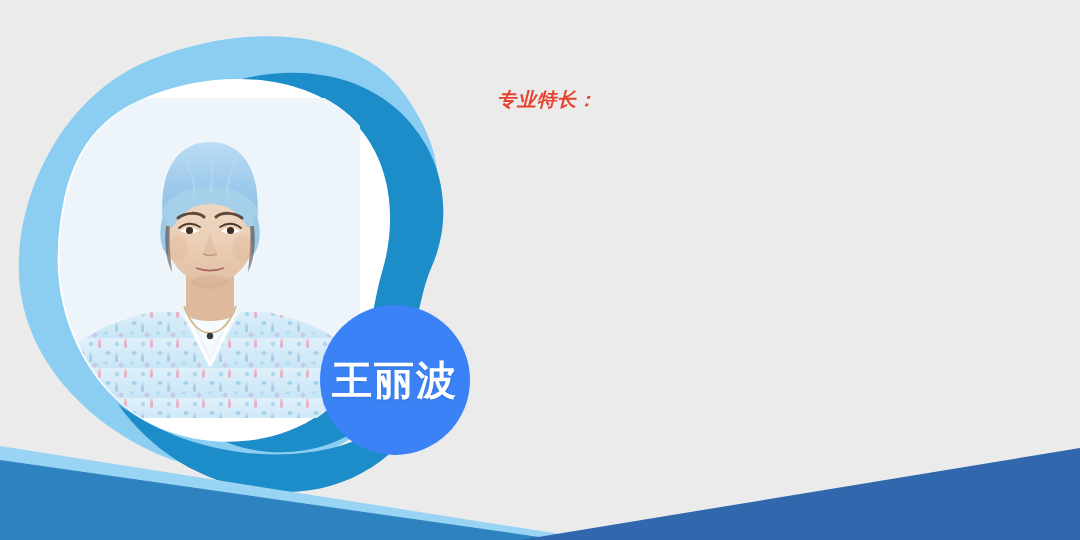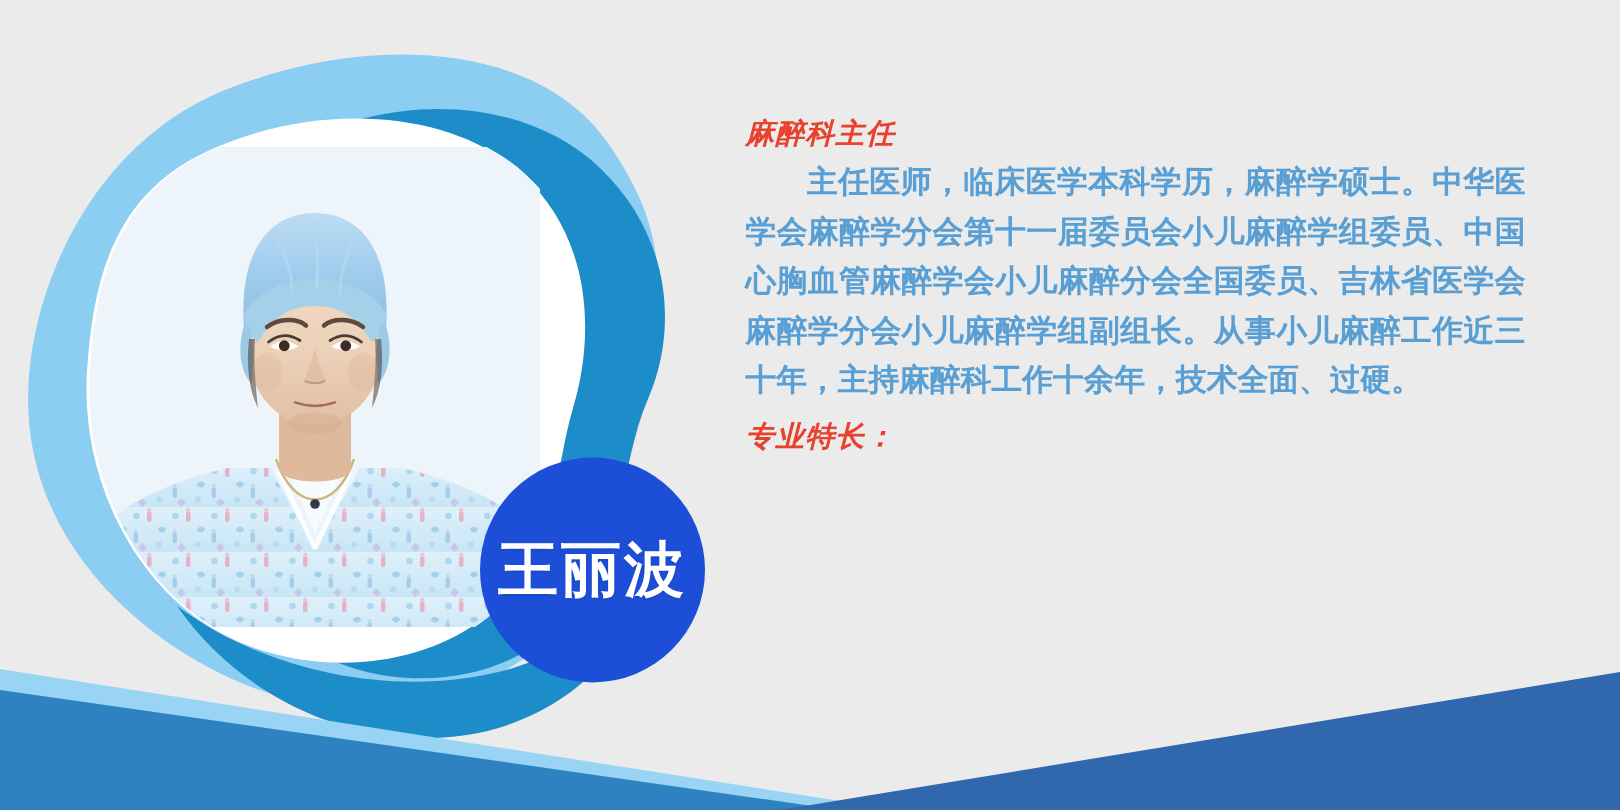--- a/index.html
+++ b/index.html
@@ -45,21 +45,21 @@
   }
 
   
   #name-badge {
     position: absolute;
     left: 320px;
     top: 305px;
     width: 150px;
     height: 150px;
     border-radius: 50%;
-    background: #1d4ed8;
+    background: #3b82f6;
     display: flex;
     align-items: center;
     justify-content: center;
     z-index: 6;
     text-align: center;
   }
   #name-badge .badge-text {
     color: #ffffff;
     font-size: 40px;
     font-weight: bold;
@@ -268,24 +268,20 @@
       </svg>
     </div>
 
     <div id="name-badge">
       <span class="badge-text">王丽波</span>
     </div>
   </div>
 
   <div id="text-column">
 
-    <div>
-      <h2 class="section-heading">麻醉科主任</h2>
-      <p class="section-body">主任医师，临床医学本科学历，麻醉学硕士。中华医学会麻醉学分会第十一届委员会小儿麻醉学组委员、中国心胸血管麻醉学会小儿麻醉分会全国委员、吉林省医学会麻醉学分会小儿麻醉学组副组长。从事小儿麻醉工作近三十年，主持麻醉科工作十余年，技术全面、过硬。</p>
-    </div>
 
     <div id="section-specialty">
       <h2 class="section-heading">专业特长：</h2>
     </div>
   </div>
 
   <svg id="bottom-ribbons" width="1080" height="110" viewBox="0 0 1080 110" preserveAspectRatio="none" aria-hidden="true">
 
     <path fill="#9ad4f5" d="M 0 16 L 560 104 L 560 110 L 0 110 Z"></path>
 

